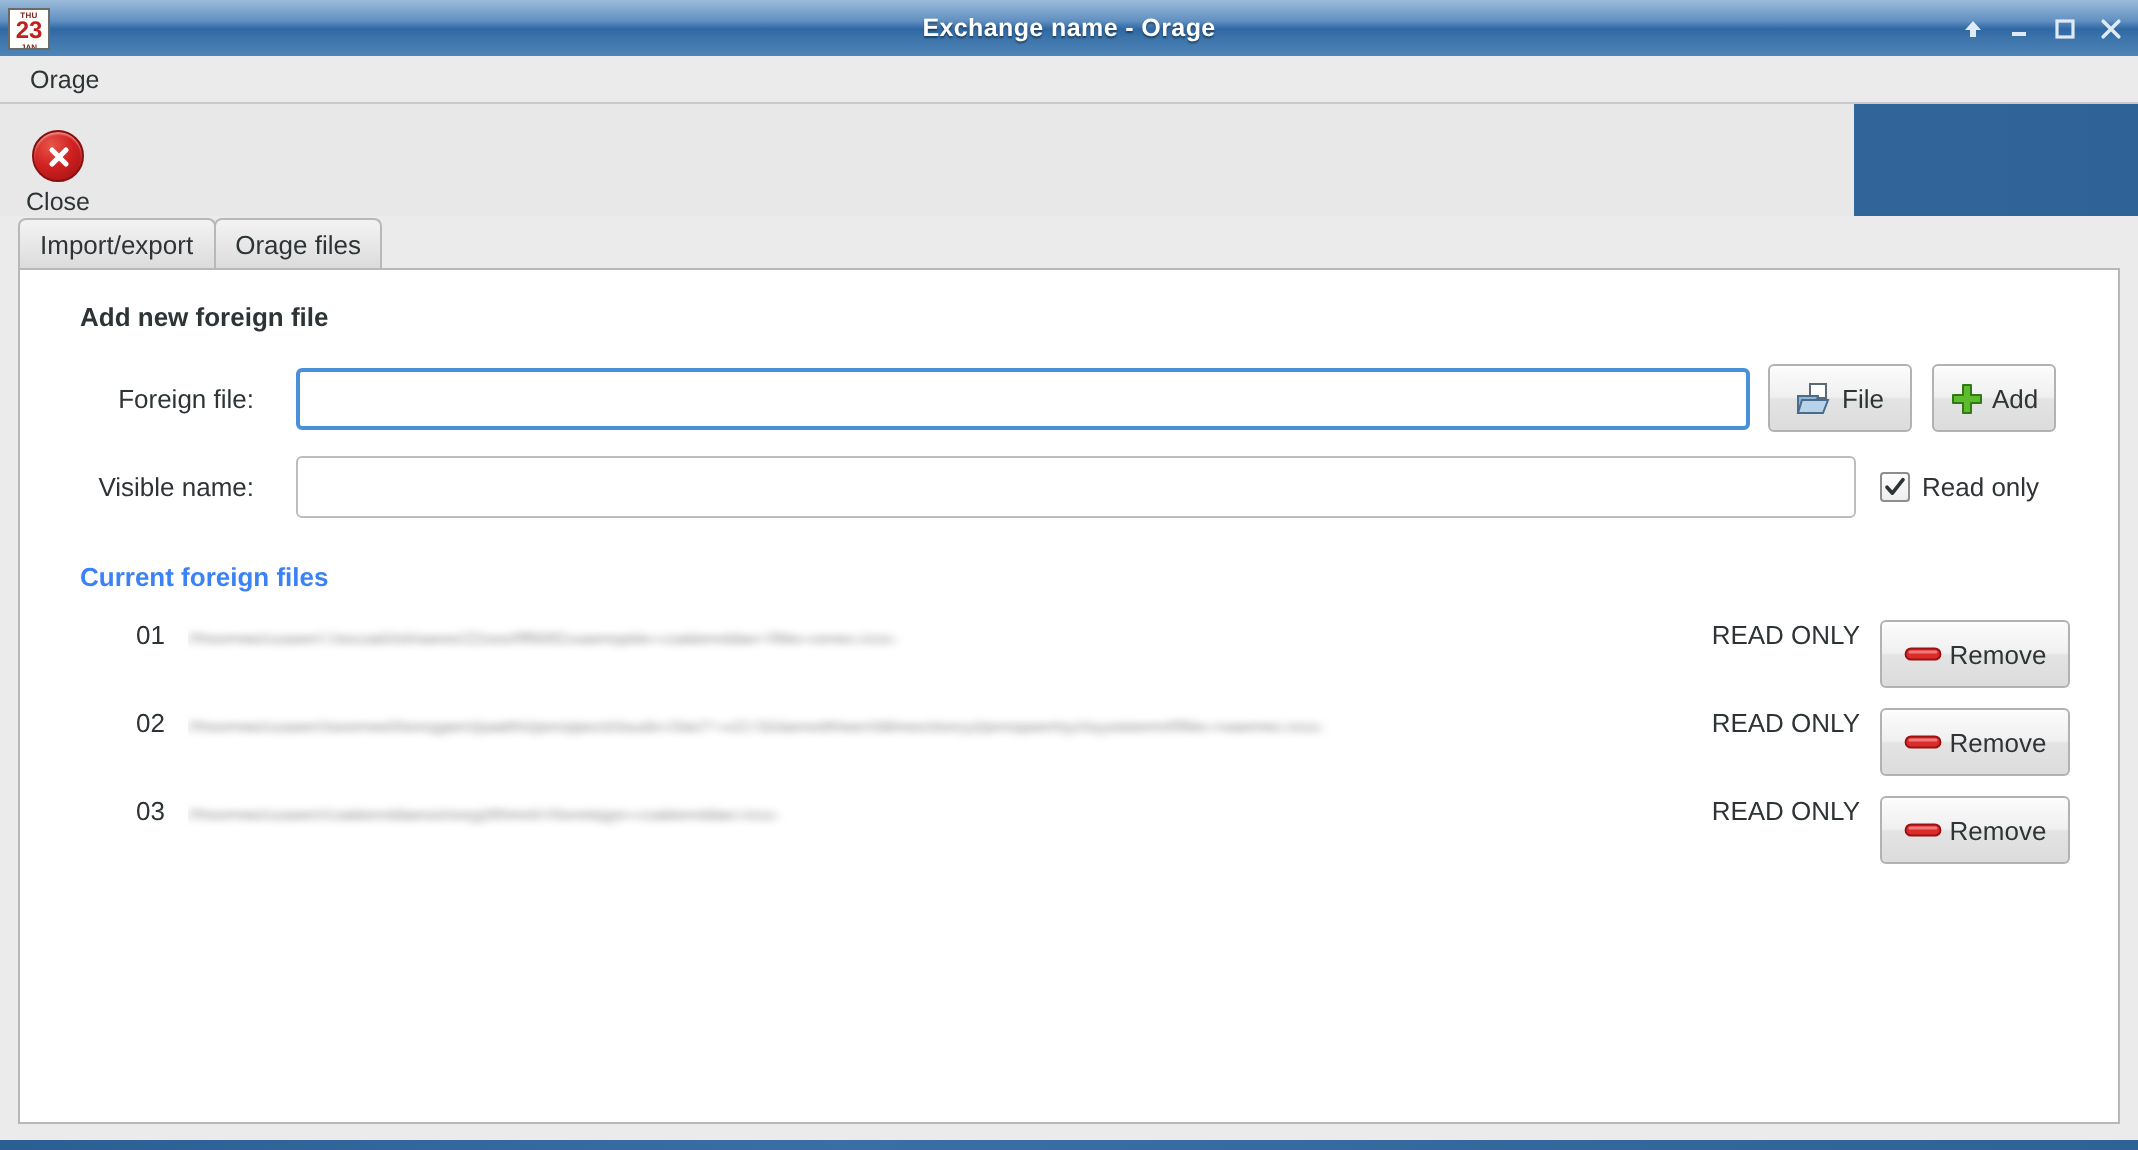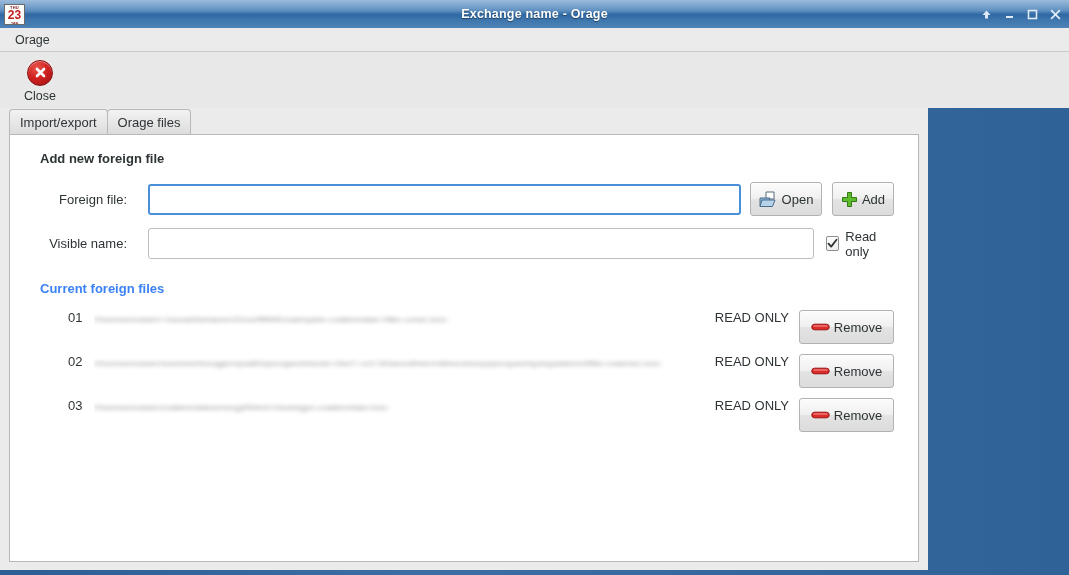--- a/index.html
+++ b/index.html
@@ -127,23 +127,22 @@
     color: #2e3436;
     padding: 2px 6px;
     cursor: default;
   }
 
   
   .toolbar {
     height: 56px;
     background: #e8e8e8;
     margin-left: -5px;
-    width: 1069px;
-    display: flex; align-items: center;
-    padding-left: 11px;
+    width: 927px;
+    display: flex; align-items: flex-end;
   }
   .tb-btn {
     width: 58px;
     display: flex; flex-direction: column;
     align-items: center; justify-content: center;
     gap: 3px;
     cursor: default;
     padding-top: 2px;
   }
   .tb-btn .tb-label {
@@ -156,21 +155,21 @@
     border: 1px solid #8a1010;
     display: flex; align-items: center; justify-content: center;
     box-shadow: inset 0 1px 1px rgba(255,255,255,0.45);
   }
   .close-ico svg { display:block; }
 
   
   .content {
     background: #ebebeb;
     margin-left: -5px;
-    width: 928px;
+    width: 1069px;
     height: calc(575px - 28px - 24px - 56px - 5px);
     padding: 0 9px 0 9px;
     position: relative;
   }
 
   
   .tabstrip {
     display: flex;
     align-items: flex-end;
     height: 26px;
@@ -388,21 +387,21 @@
         <label class="form-label">Foreign file:</label>
         <input id="foreign-file-input" class="txt focused" type="text" autofocus="" placeholder="" style="">
         <div class="btn btn-open">
           <span>
             <svg class="ico" width="19" height="17" viewBox="0 0 19 17" aria-hidden="true">
               <path d="M7 1 H15 V8 H7 Z" fill="#ffffff" stroke="#5a6a78" stroke-width="1"></path>
               <path d="M1 7 H11 L9 15 H1 Z" fill="#8fb4d4" stroke="#4a6c8c" stroke-width="1"></path>
               <path d="M3 9 H16 L13.5 15.5 H1 Z" fill="#b7d3ea" stroke="#4a6c8c" stroke-width="1"></path>
             </svg>
           </span>
-          <span>Open</span>
+          <span>File</span>
         </div>
         <div class="btn btn-add">
           <span>
             <svg class="ico" width="17" height="17" viewBox="0 0 17 17" aria-hidden="true">
               <path d="M6.5 1.5 H10.5 V6.5 H15.5 V10.5 H10.5 V15.5 H6.5 V10.5 H1.5 V6.5 H6.5 Z" fill="#5fbb2e" stroke="#2f7a12" stroke-width="1" stroke-linejoin="round"></path>
             </svg>
           </span>
           <span>Add</span>
         </div>
       </div>

